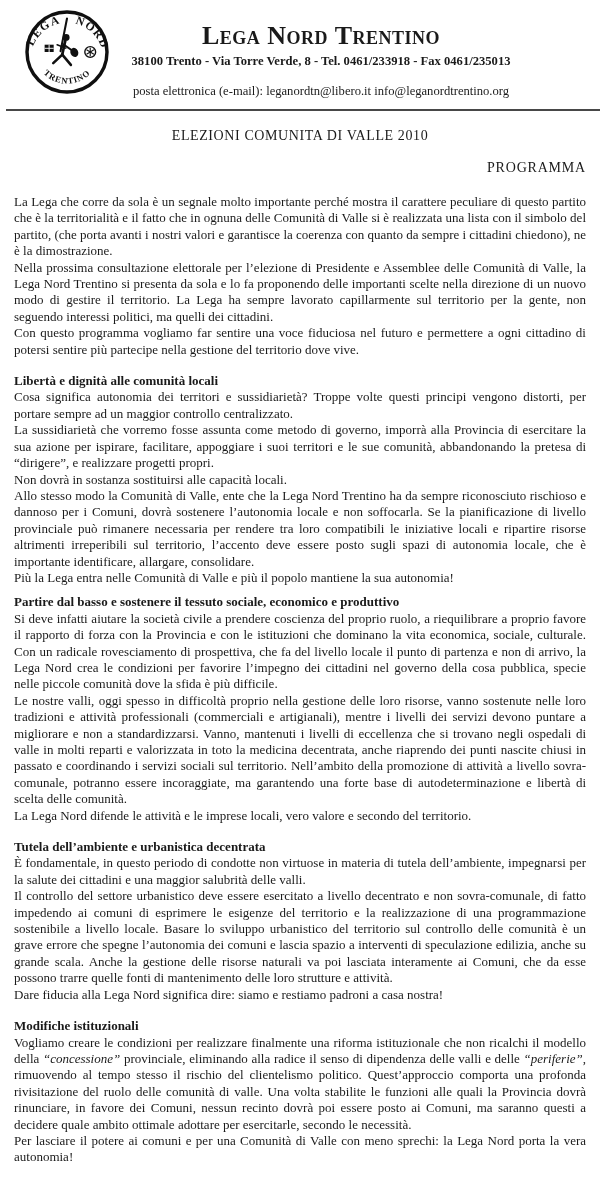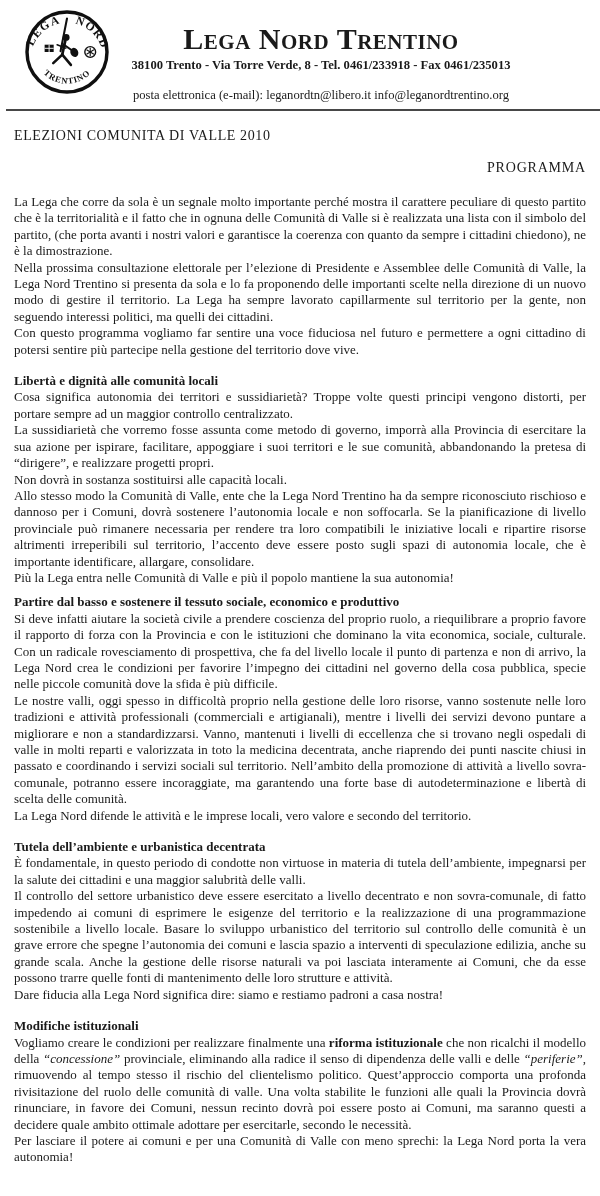--- a/index.html
+++ b/index.html
@@ -17,56 +17,56 @@
   
   .letterhead { position: relative; height: 92px; }
   .logo-wrap { position: absolute; left: 10px; top: 2px; width: 86px; height: 88px; }
   .logo-wrap svg { width: 100%; height: 100%; }
   .logo-arc-text { font-family: "Liberation Serif", serif; font-weight: bold; font-size: 13.5px; letter-spacing: 1.5px; fill: #101010; }
   .logo-arc-bottom { font-family: "Liberation Serif", serif; font-weight: bold; font-size: 10px; letter-spacing: 1px; fill: #101010; }
   .head-text { text-align: center; padding-left: 42px; padding-top: 16px; }
   .org-name {
     font-variant: small-caps;
     font-weight: bold;
-    font-size: 30px;
+    font-size: 26px;
     letter-spacing: 0.5px;
     line-height: 1.1;
   }
   .address-line { font-weight: bold; font-size: 12.6px; margin-top: 3px; }
   .email-line { font-size: 12.6px; margin-top: 15px; }
   .head-rule {
     border: none;
     border-top: 2px solid #474747;
     margin: 11px -14px 0 -8px;
   }
   
   .doc-title {
     font-size: 14px;
     font-weight: normal;
     letter-spacing: 0.6px;
-    text-align: left;
+    text-align: center;
     margin: 17px 0 0 0;
   }
   .doc-subtitle {
     font-size: 14px;
     font-weight: normal;
     letter-spacing: 0.8px;
     text-align: right;
     margin: 16px 0 0 0;
   }
   .body-text { margin-top: 18px; font-size: 13px; line-height: 16.4px; text-align: justify; }
   .body-text p { margin: 0; }
   .section-heading {
     font-size: 13px;
     font-weight: bold;
     margin: 15px 0 0 0;
     text-align: left;
   }
   .sec-partire .section-heading { margin-top: 8px; }
-  b.inline-bold { font-weight: bold; margin-top: 27px; }
+  b.inline-bold { font-weight: normal; margin-top: 27px; }
   i.inline-italic { font-style: italic; }
 </style>
 </head>
 <body>
 
 <div class="page">
 
   <header class="letterhead">
     <div class="logo-wrap">
       <svg viewBox="0 0 100 100" xmlns="http://www.w3.org/2000/svg" xmlns:xlink="http://www.w3.org/1999/xlink">

